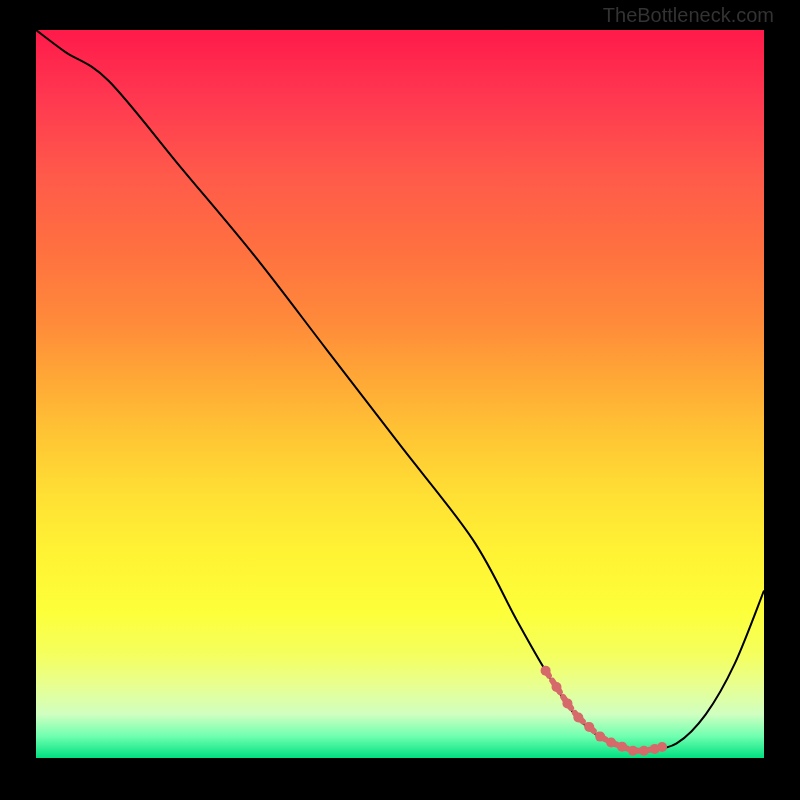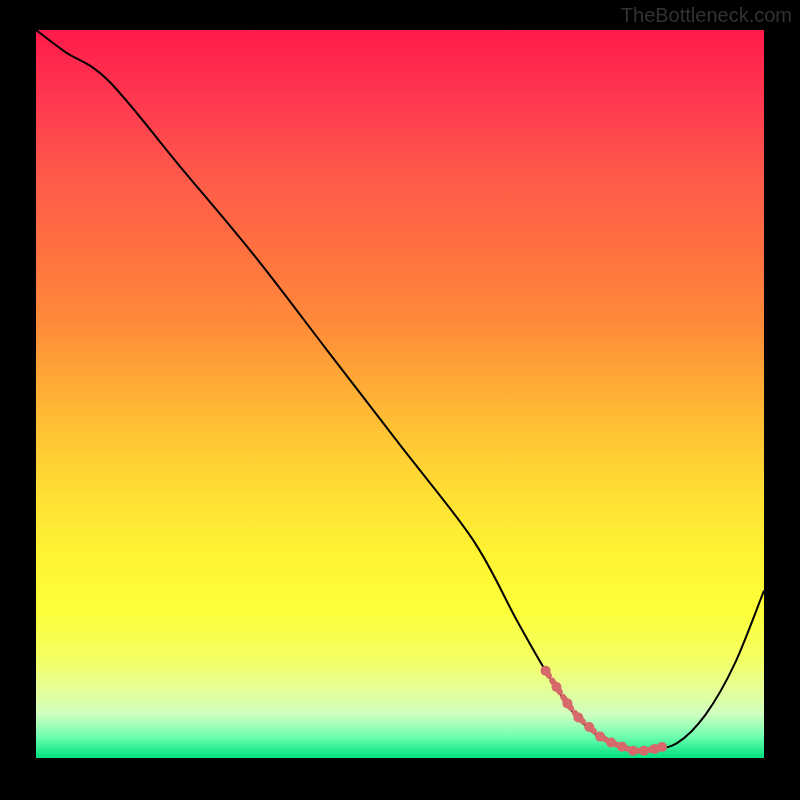--- a/index.html
+++ b/index.html
@@ -7,21 +7,21 @@
     width: 800px;
     height: 800px;
     background: #000;
     position: relative;
     overflow: hidden;
     font-family: Arial, sans-serif;
   }
   .watermark {
     position: absolute;
     top: 4px;
-    right: 8px;
+    right: 26px;
     color: #333;
     font-size: 20px;
     font-weight: 500;
     z-index: 10;
   }
   .plot-area {
     position: absolute;
     left: 36px;
     top: 30px;
     width: 728px;

